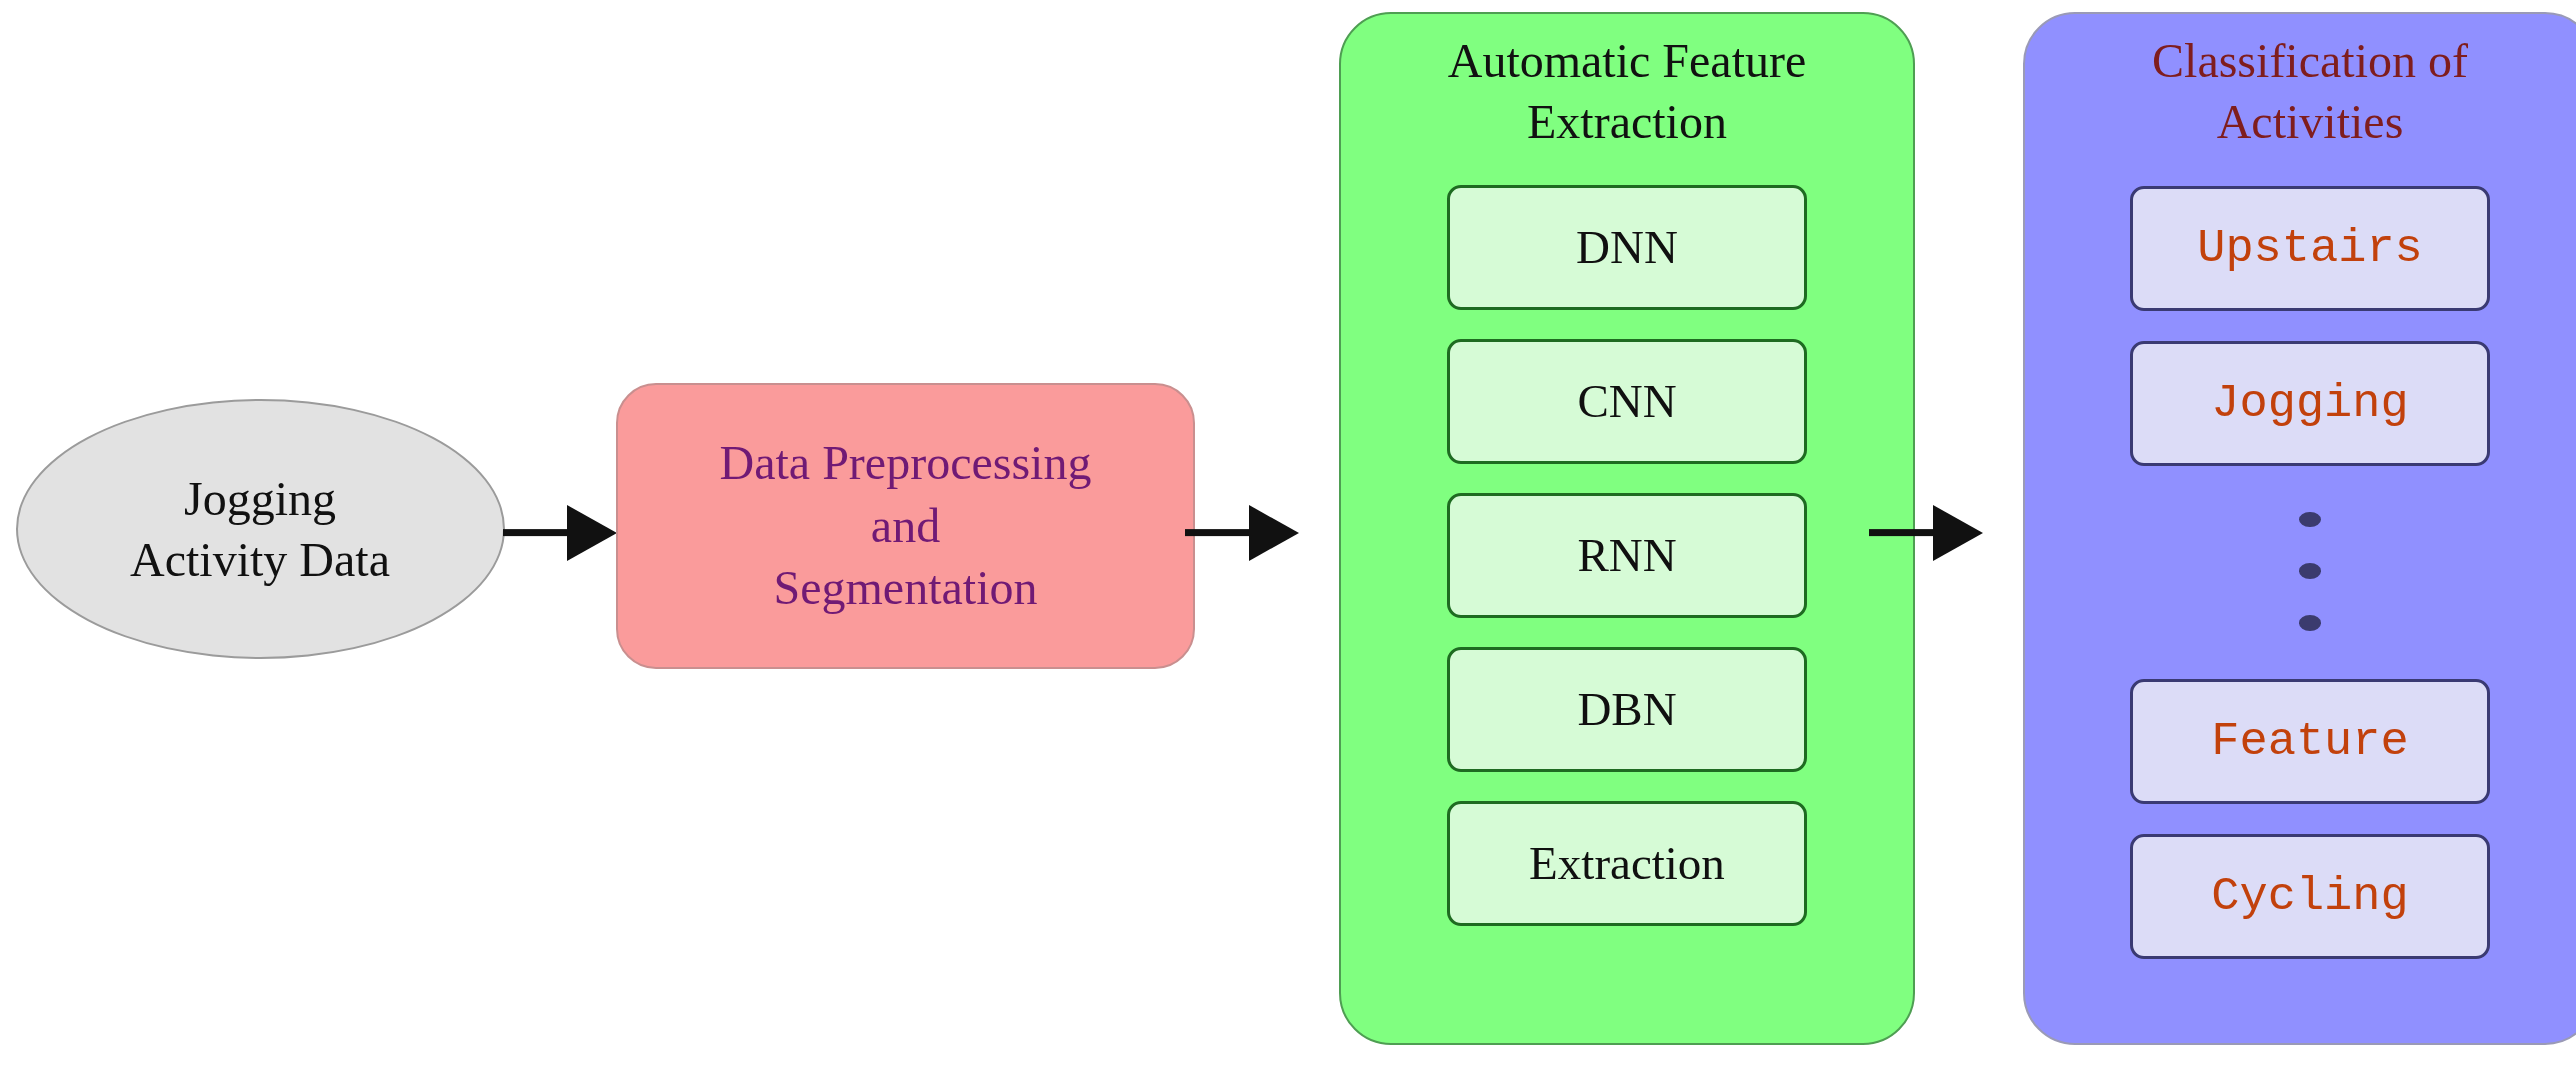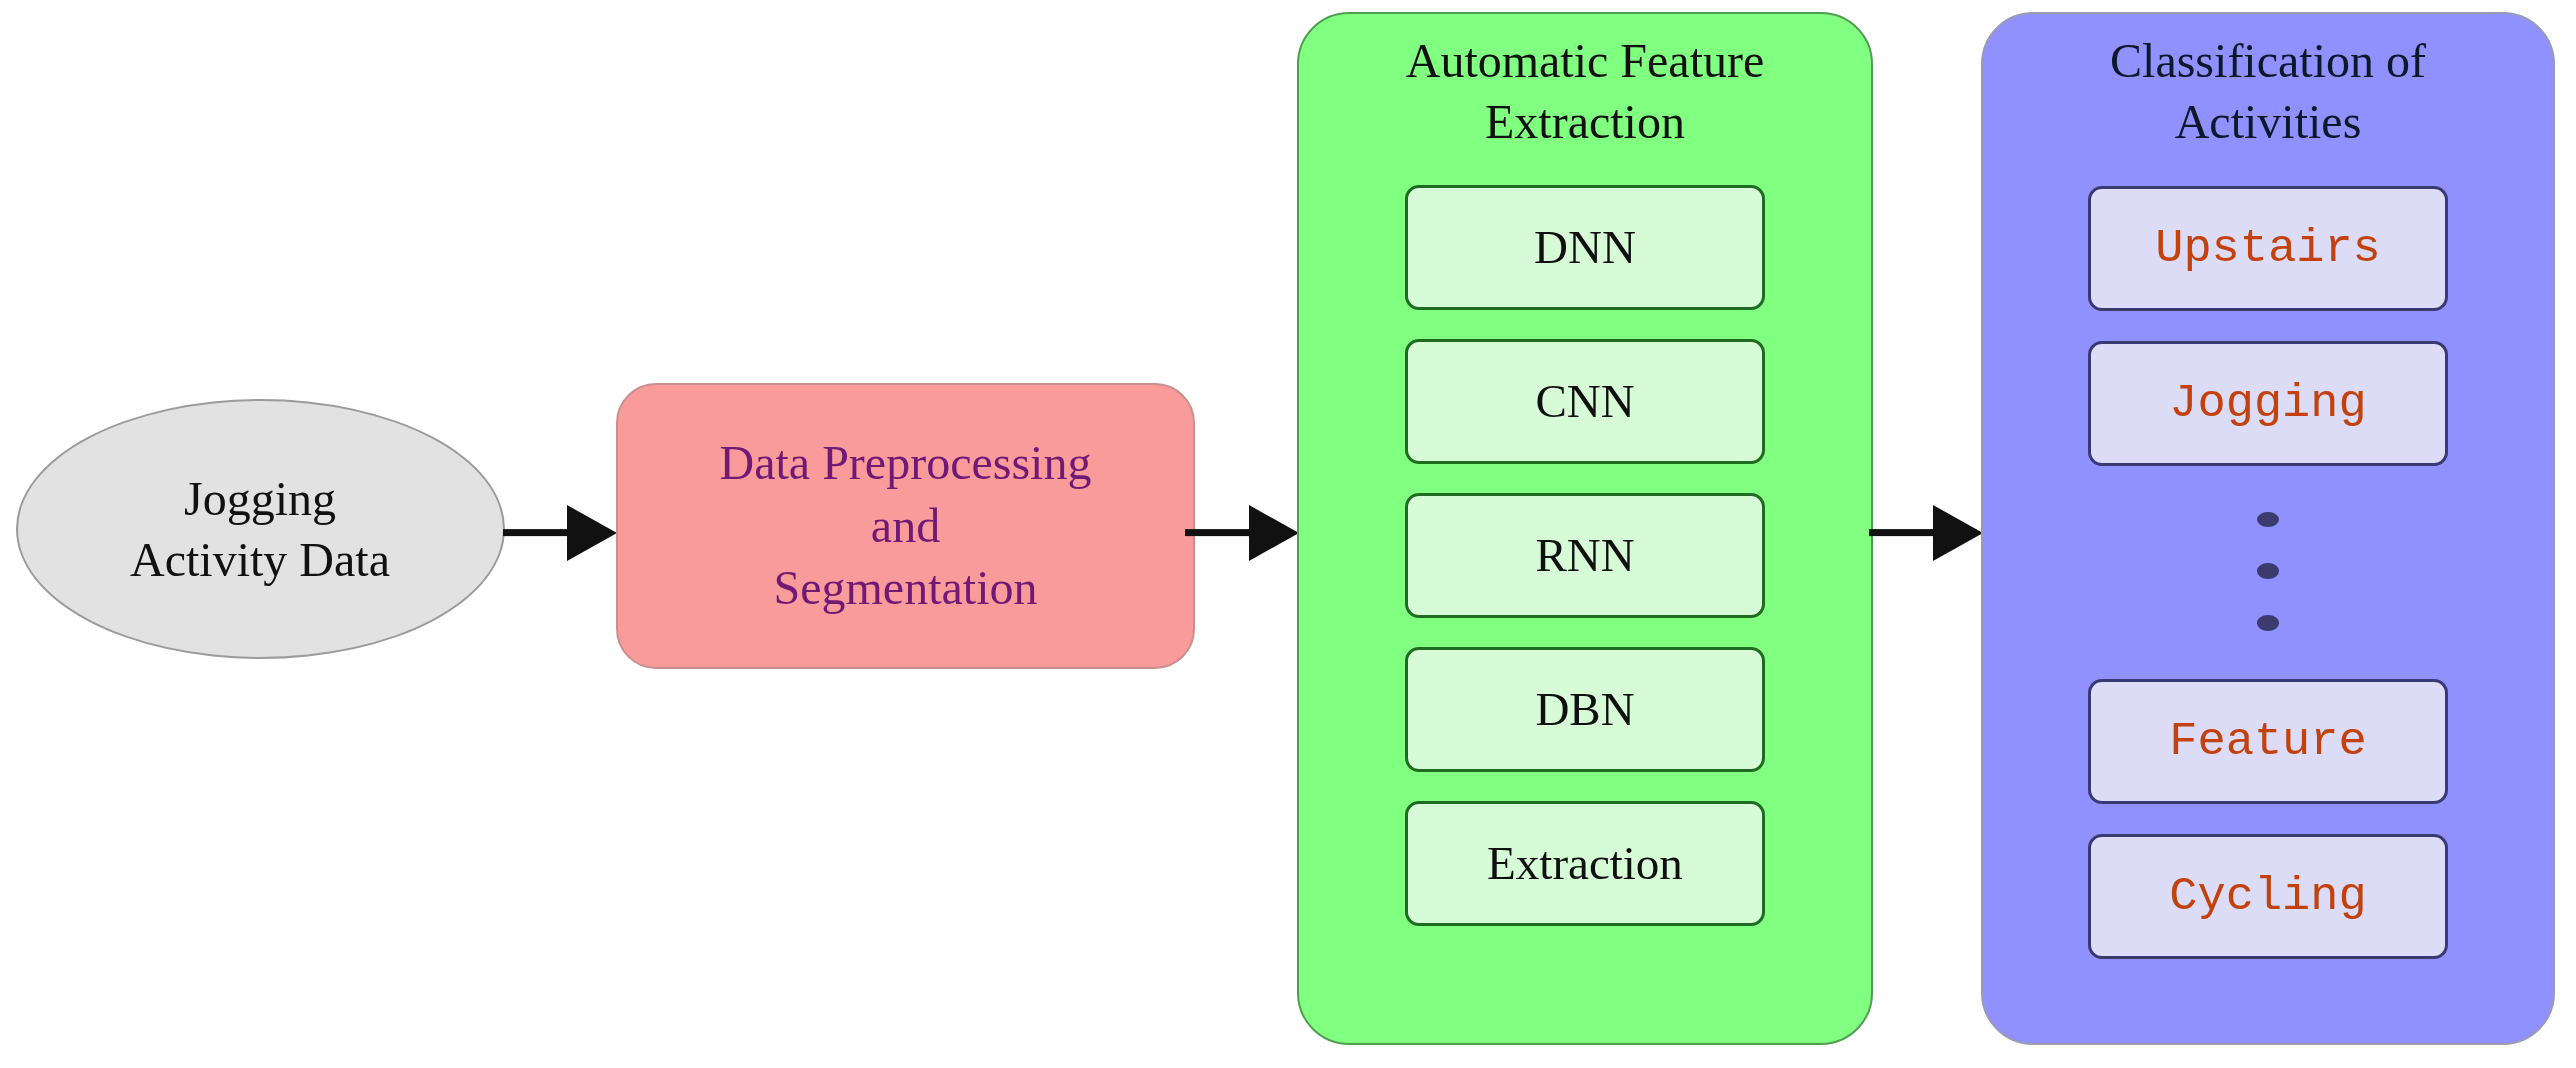--- a/index.html
+++ b/index.html
@@ -63,20 +63,21 @@
   
   .panel {
     position: absolute;
     top: 12px;
     height: 1033px;
     border-radius: 52px;
     box-sizing: border-box;
     display: flex;
     flex-direction: column;
     align-items: center;
+    margin-left: 42px;
   }
   .panel-green {
     left: 1297px;
     width: 576px;
     background: #80FF80;
     border: 2.6px solid #4e9e52;
   }
   .panel-purple {
     left: 1981px;
     width: 574px;
@@ -85,21 +86,21 @@
   }
   .panel-title {
     font-size: 48px;
     line-height: 1.28;
     text-align: center;
     color: #111111;
     margin-top: 15.5px;
     margin-bottom: 3.4px;
     width: 90%;
   }
-  .panel-purple .panel-title { color: #0f172a; }
+  .panel-purple .panel-title { color: #7f1d1d; }
 
   .chip-list {
     width: 100%;
     flex: 1;
     display: flex;
     flex-direction: column;
     align-items: center;
   }
   .chip {
     width: 360px;

